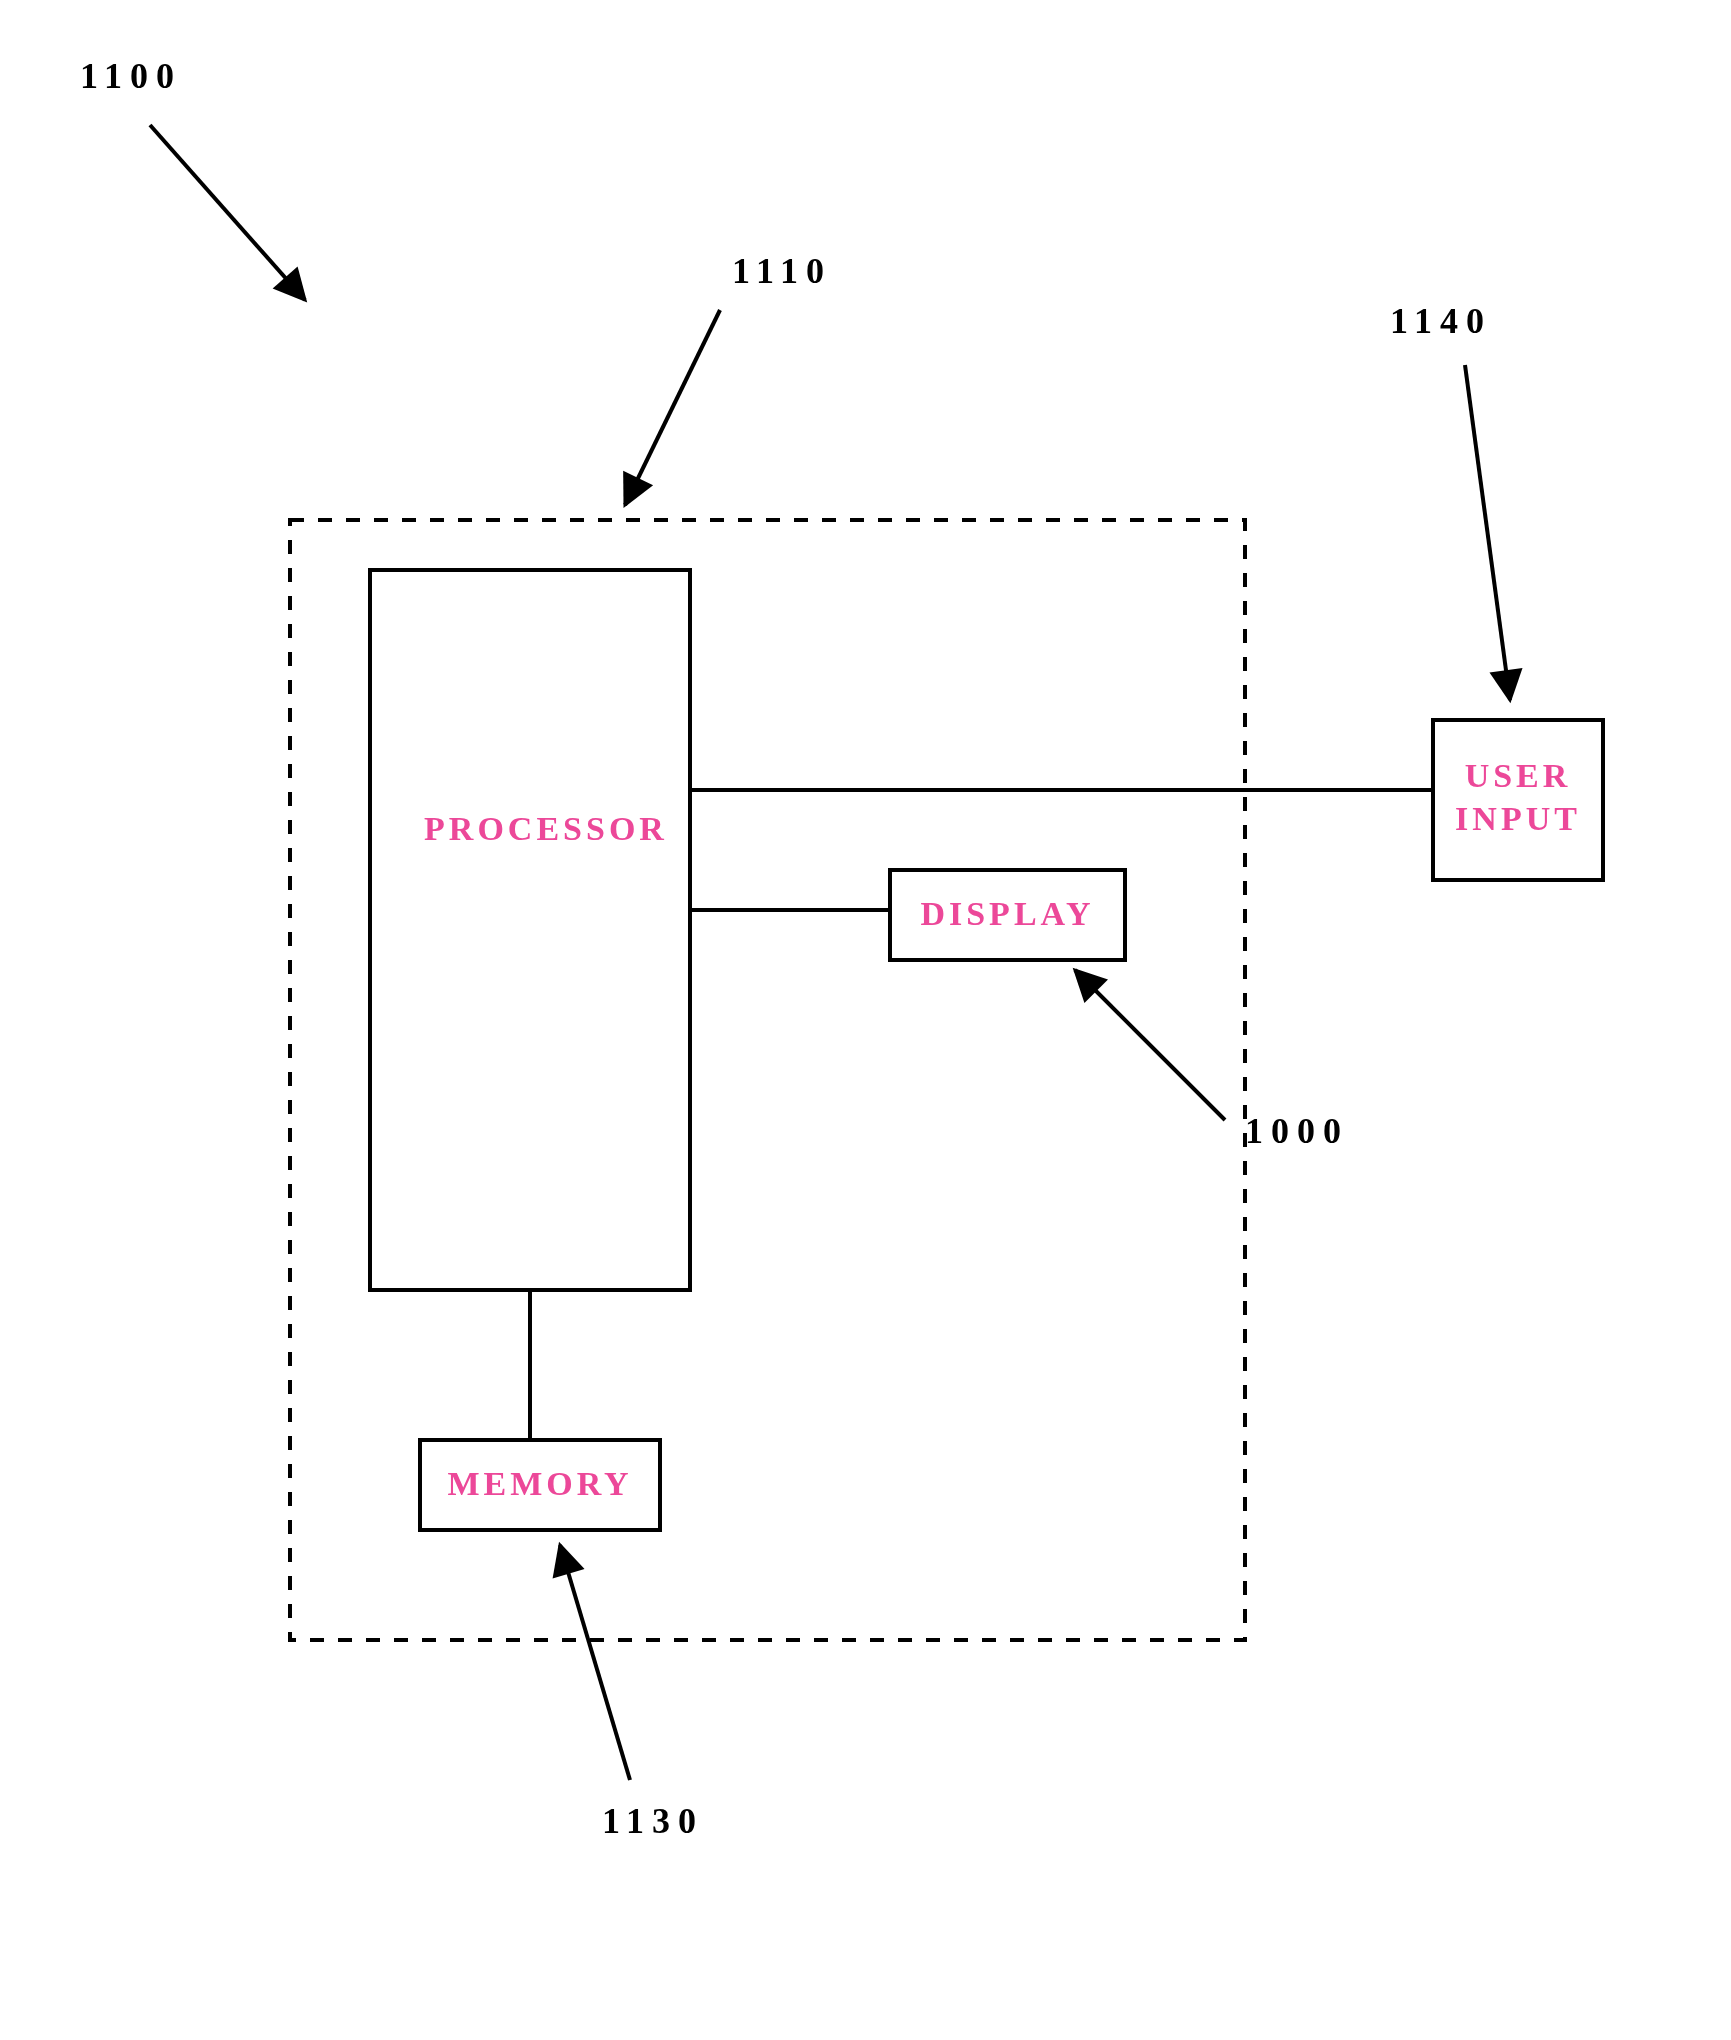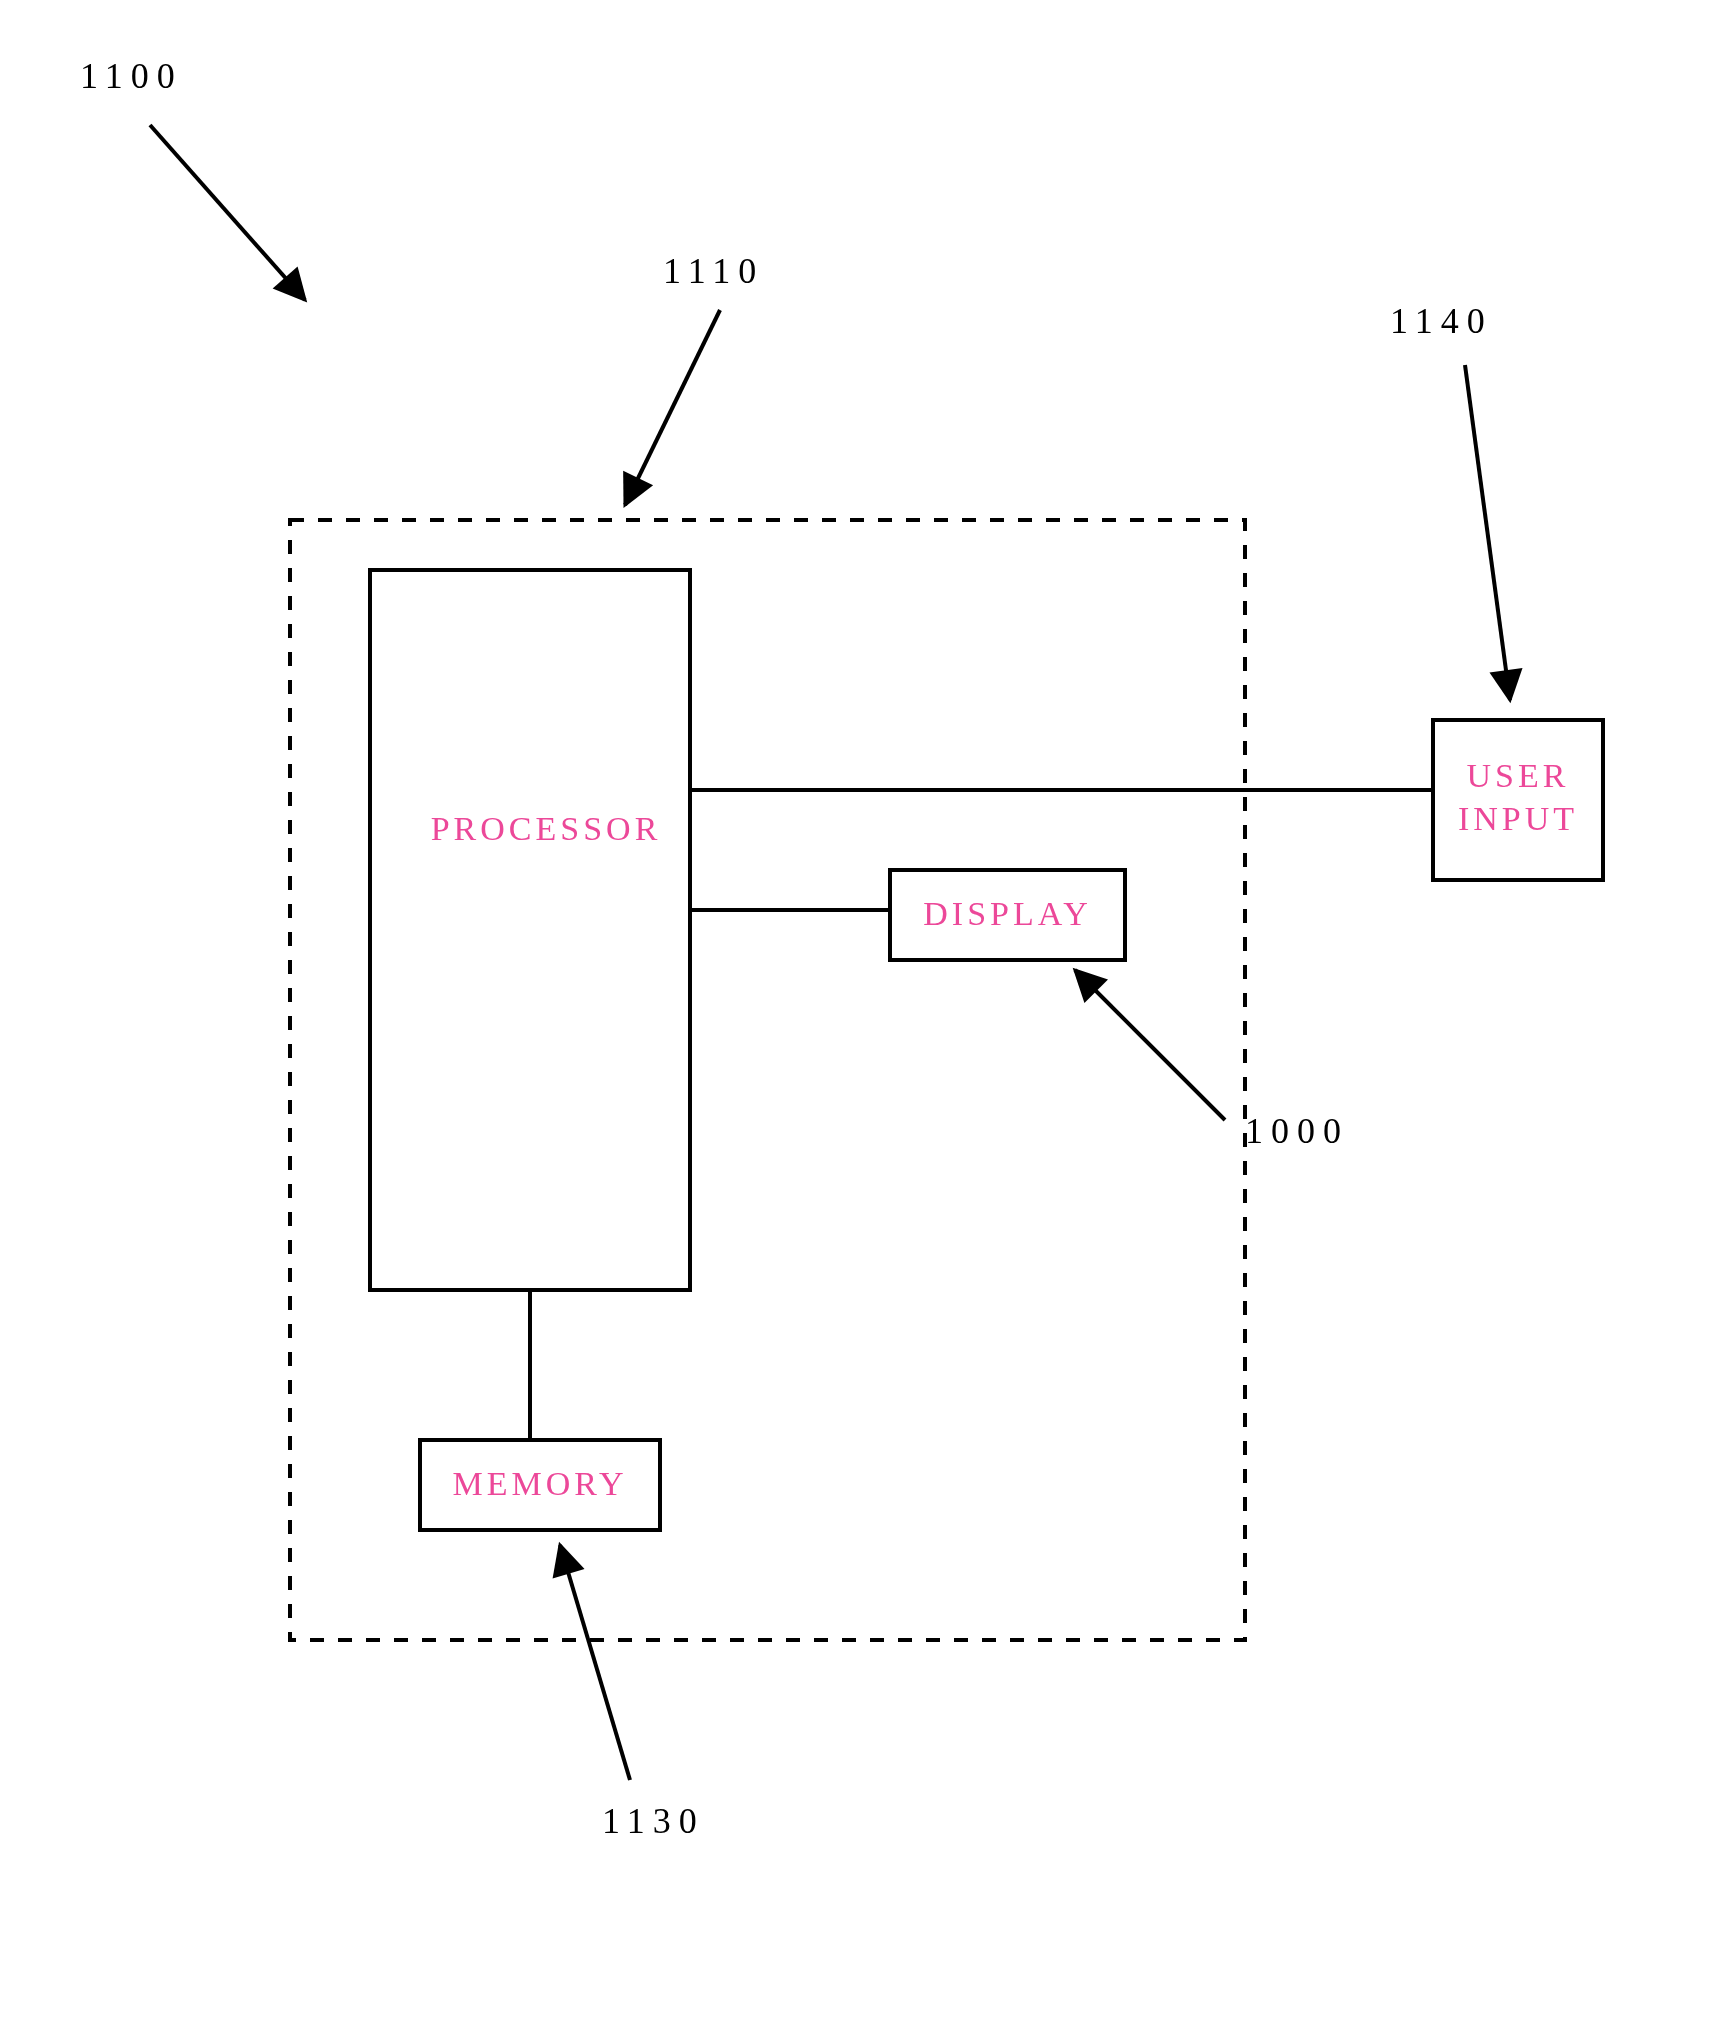--- a/index.html
+++ b/index.html
@@ -7,20 +7,21 @@
     padding: 0;
     background: #ffffff;
     width: 1731px;
     height: 2040px;
     font-family: "Times New Roman", Times, serif;
   }
   .canvas {
     position: relative;
     width: 1731px;
     height: 2040px;
+    font-weight: bold;
   }
   .ref-label {
     position: absolute;
     font-size: 36px;
     letter-spacing: 8px;
     color: #000;
     white-space: nowrap;
   }
   .box-label {
     font-size: 34px;
@@ -66,21 +67,21 @@
     <line x1="720" y1="310" x2="625" y2="505" stroke="#000" stroke-width="4" marker-end="url(#arrow)"></line>
 
     <line x1="1465" y1="365" x2="1510" y2="700" stroke="#000" stroke-width="4" marker-end="url(#arrow)"></line>
 
     <line x1="1225" y1="1120" x2="1075" y2="970" stroke="#000" stroke-width="4" marker-end="url(#arrow)"></line>
 
     <line x1="630" y1="1780" x2="560" y2="1545" stroke="#000" stroke-width="4" marker-end="url(#arrow)"></line>
   </svg>
 
   <div class="ref-label" style="left:80px;  top:55px;">1100</div>
-  <div class="ref-label" style="left:663px; top:250px;text-align:center;">1110</div>
+  <div class="ref-label" style="left:732px; top:250px;text-align:center;">1110</div>
   <div class="ref-label" style="left:1390px;top:300px;text-align:center;">1140</div>
   <div class="ref-label" style="left:1245px;top:1110px;">1000</div>
   <div class="ref-label" style="left:590px; top:1800px;margin-left:12px;">1130</div>
 
   <div class="abs box-label" style="left:386px; top:810px; width:320px;">PROCESSOR</div>
 
   <div class="abs box-label" style="left:890px; top:895px; width:235px;">DISPLAY</div>
 
   <div class="abs box-label" style="left:420px; top:1465px; width:240px;">MEMORY</div>
 

